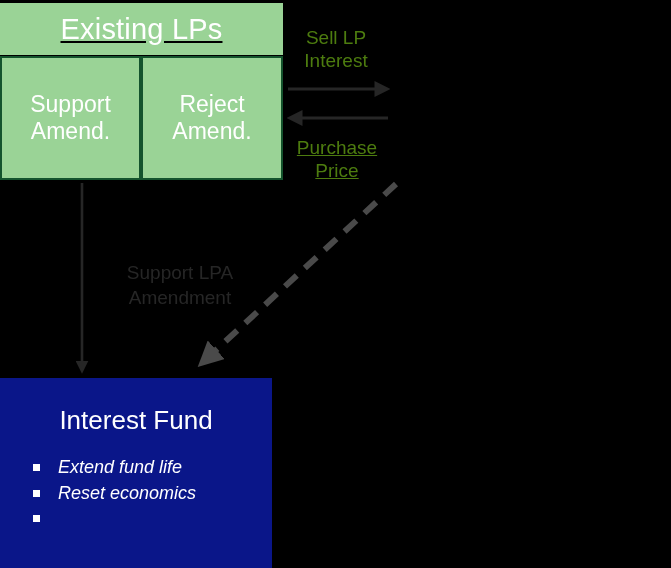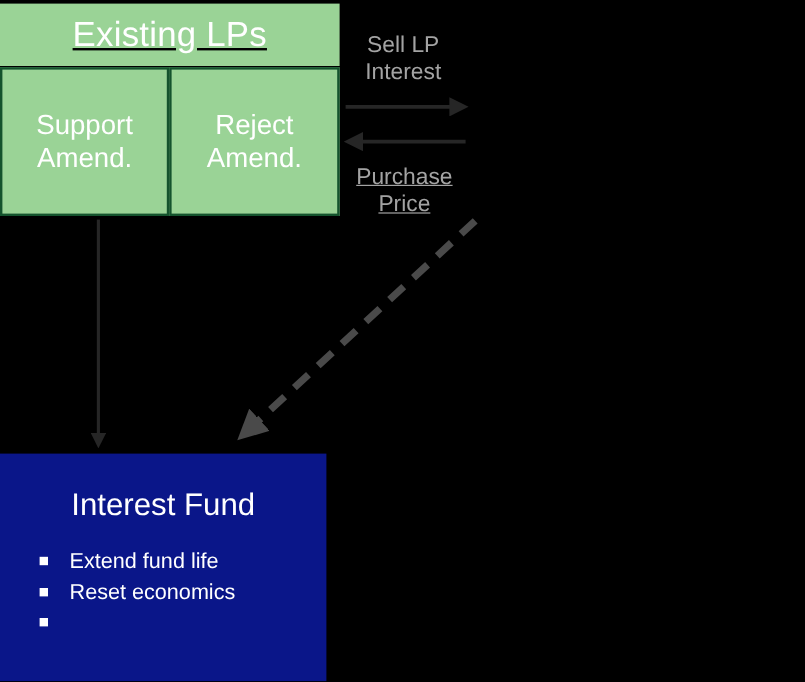--- a/index.html
+++ b/index.html
@@ -73,21 +73,21 @@
   .newlp-label {
     color: #FFFFFF;
     font-size: 29px;
     line-height: 1;
     white-space: nowrap;
   }
 
   
   .mid-label {
     position: absolute;
-    color: #a3a3a3;
+    color: #4d7c0f;
     font-size: 19px;
     line-height: 1.22;
     text-align: center;
     white-space: pre-line;
   }
   .mid-label.sell      { left: 286px; top: 26px;  width: 100px; }
   .mid-label.purchase  { left: 284px; top: 136px; width: 106px; text-decoration: underline; }
 
   
   .lpa-label {
@@ -116,20 +116,21 @@
     font-size: 26px;
     line-height: 1;
     text-align: center;
     margin: 29px 0 0 0;
     padding: 0 6px;
   }
   .fund-list {
     list-style: none;
     margin: 22px 0 0 0;
     padding: 0 0 0 31px;
+    font-style: italic;
   }
   .fund-list li {
     position: relative;
     color: #FFFFFF;
     font-size: 18px;
     line-height: 1.42;
     padding-left: 27px;
     white-space: nowrap;
   }
   .fund-list li .bullet {
@@ -171,20 +172,22 @@
 Amend.</div>
   </div>
 
 
   <div class="mid-label sell">Sell LP
 Interest</div>
 
   <div class="mid-label purchase">Purchase
 Price</div>
 
+  <div class="lpa-label">Support LPA
+Amendment</div>
 
   <div class="fund-box">
     <div class="fund-title">Interest Fund</div>
     <ul class="fund-list">
       <li>
         <span class="bullet"></span>
         <span>Extend fund life</span>
       </li>
       <li>
         <span class="bullet"></span>

